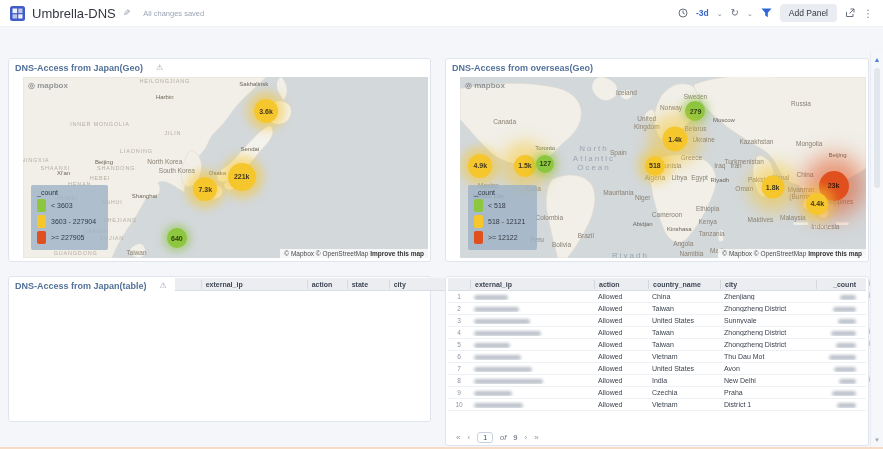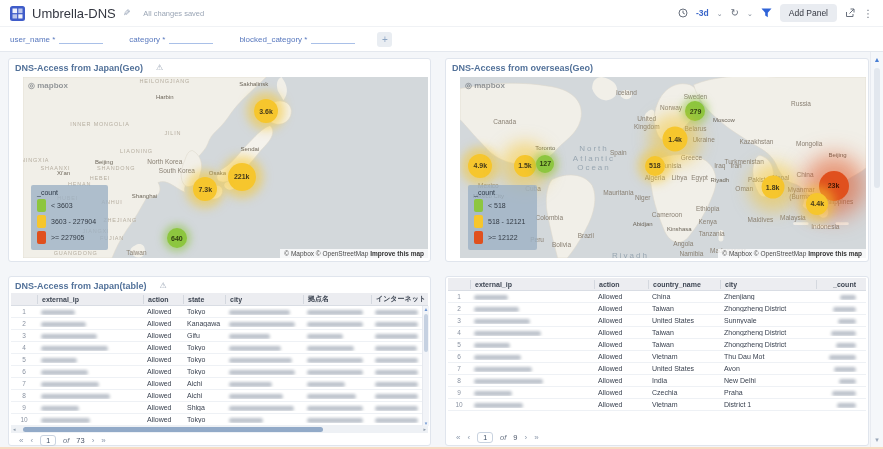--- a/index.html
+++ b/index.html
@@ -27,21 +27,21 @@
   .filterbar{position:absolute;left:0;top:27px;width:883px;height:25px;background:#fff;border-bottom:1px solid #e4e8ee;display:flex;align-items:center;padding-left:10px;gap:26px;}
   .ffield{display:flex;align-items:flex-end;gap:4px;}
   .flabel{font-size:8px;color:#5878be;}
   .funder{display:inline-block;width:44px;height:10px;border-bottom:1px solid #a9c0e8;}
   .plus-btn{width:15px;height:15px;background:#e9edf2;border-radius:3px;border:none;color:#8da6c4;font-size:10px;line-height:13px;text-align:center;padding:0;margin-left:-4px;}
 
   
   .panel{position:absolute;background:#fff;border:1px solid #e0e5ed;border-radius:3px;}
   #p-japan-geo{left:8px;top:58px;width:423px;height:204px;}
   #p-overseas-geo{left:445px;top:58px;width:424px;height:204px;}
-  #p-japan-table{left:8px;top:276px;width:423px;height:170px;display:flex;flex-direction:column;}
+  #p-japan-table{left:8px;top:276px;width:423px;height:146px;display:flex;flex-direction:row;}
   #p-overseas-table{left:445px;top:276px;width:424px;height:170px;display:flex;flex-direction:column;}
   .ptitle{height:15px;display:flex;align-items:center;gap:13px;padding:3px 6px 0;flex:none;}
   .ptitle .t{font-size:9px;font-weight:bold;color:#53729a;white-space:nowrap;}
   .warn{font-size:8px;color:#9aa5b5;line-height:1;}
 
   
   .map{position:absolute;left:2px;right:2px;top:18px;bottom:3px;overflow:hidden;background:#d3d8db;margin-left:12px;}
   svg.land{position:absolute;left:0;top:0;width:100%;height:100%;}
   .ml{position:absolute;transform:translate(-50%,-50%);white-space:pre-line;text-align:center;line-height:1.15;z-index:2;pointer-events:none;}
   .ml-r{font-size:5.5px;letter-spacing:.8px;color:#b6aea0;}
@@ -139,37 +139,20 @@
       <span class="share-ic">
         <svg width="10" height="10" viewBox="0 0 10 10" fill="none" stroke="#69707d" stroke-width="1">
             <path d="M1.5 4v4.5H8V6"></path>
             <path d="M5.5 1h3.5v3.5M9 1L4.5 5.5"></path>
           </svg>
       </span>
       <span class="kebab">⋮</span>
     </div>
   </header>
 
-  <div class="filterbar">
-    <div style="display:flex;align-items:center;gap:26px">
-        <div class="ffield">
-          <span class="flabel">user_name *</span>
-          <span class="funder"></span>
-        </div>
-        <div class="ffield">
-          <span class="flabel">category *</span>
-          <span class="funder"></span>
-        </div>
-        <div class="ffield">
-          <span class="flabel">blocked_category *</span>
-          <span class="funder"></span>
-        </div>
-      </div>
-    <button class="plus-btn">+</button>
-  </div>
 
   <section class="panel" id="p-japan-geo">
     <div class="ptitle">
       <span class="t">DNS-Access from Japan(Geo)</span>
       <span class="warn">⚠</span>
     </div>
     <div class="map" id="map-japan-geo">
       <svg class="land" viewBox="0 0 423 187" preserveAspectRatio="none">
         <rect x="0" y="0" width="423" height="187" fill="#d3d8db"></rect>
         <path d="M0,0 H254 C240,14 226,24 214,42 C204,56 197,57 193,69 C189,79 179,83 177,95 C175,107 167,111 169,119 C159,115 151,105 141,109 C147,119 139,127 129,125 C123,135 117,147 109,157 C101,169 97,177 93,187 H0 Z" fill="#f1efe8" stroke="#ded9cd" stroke-width="0.6"></path>

